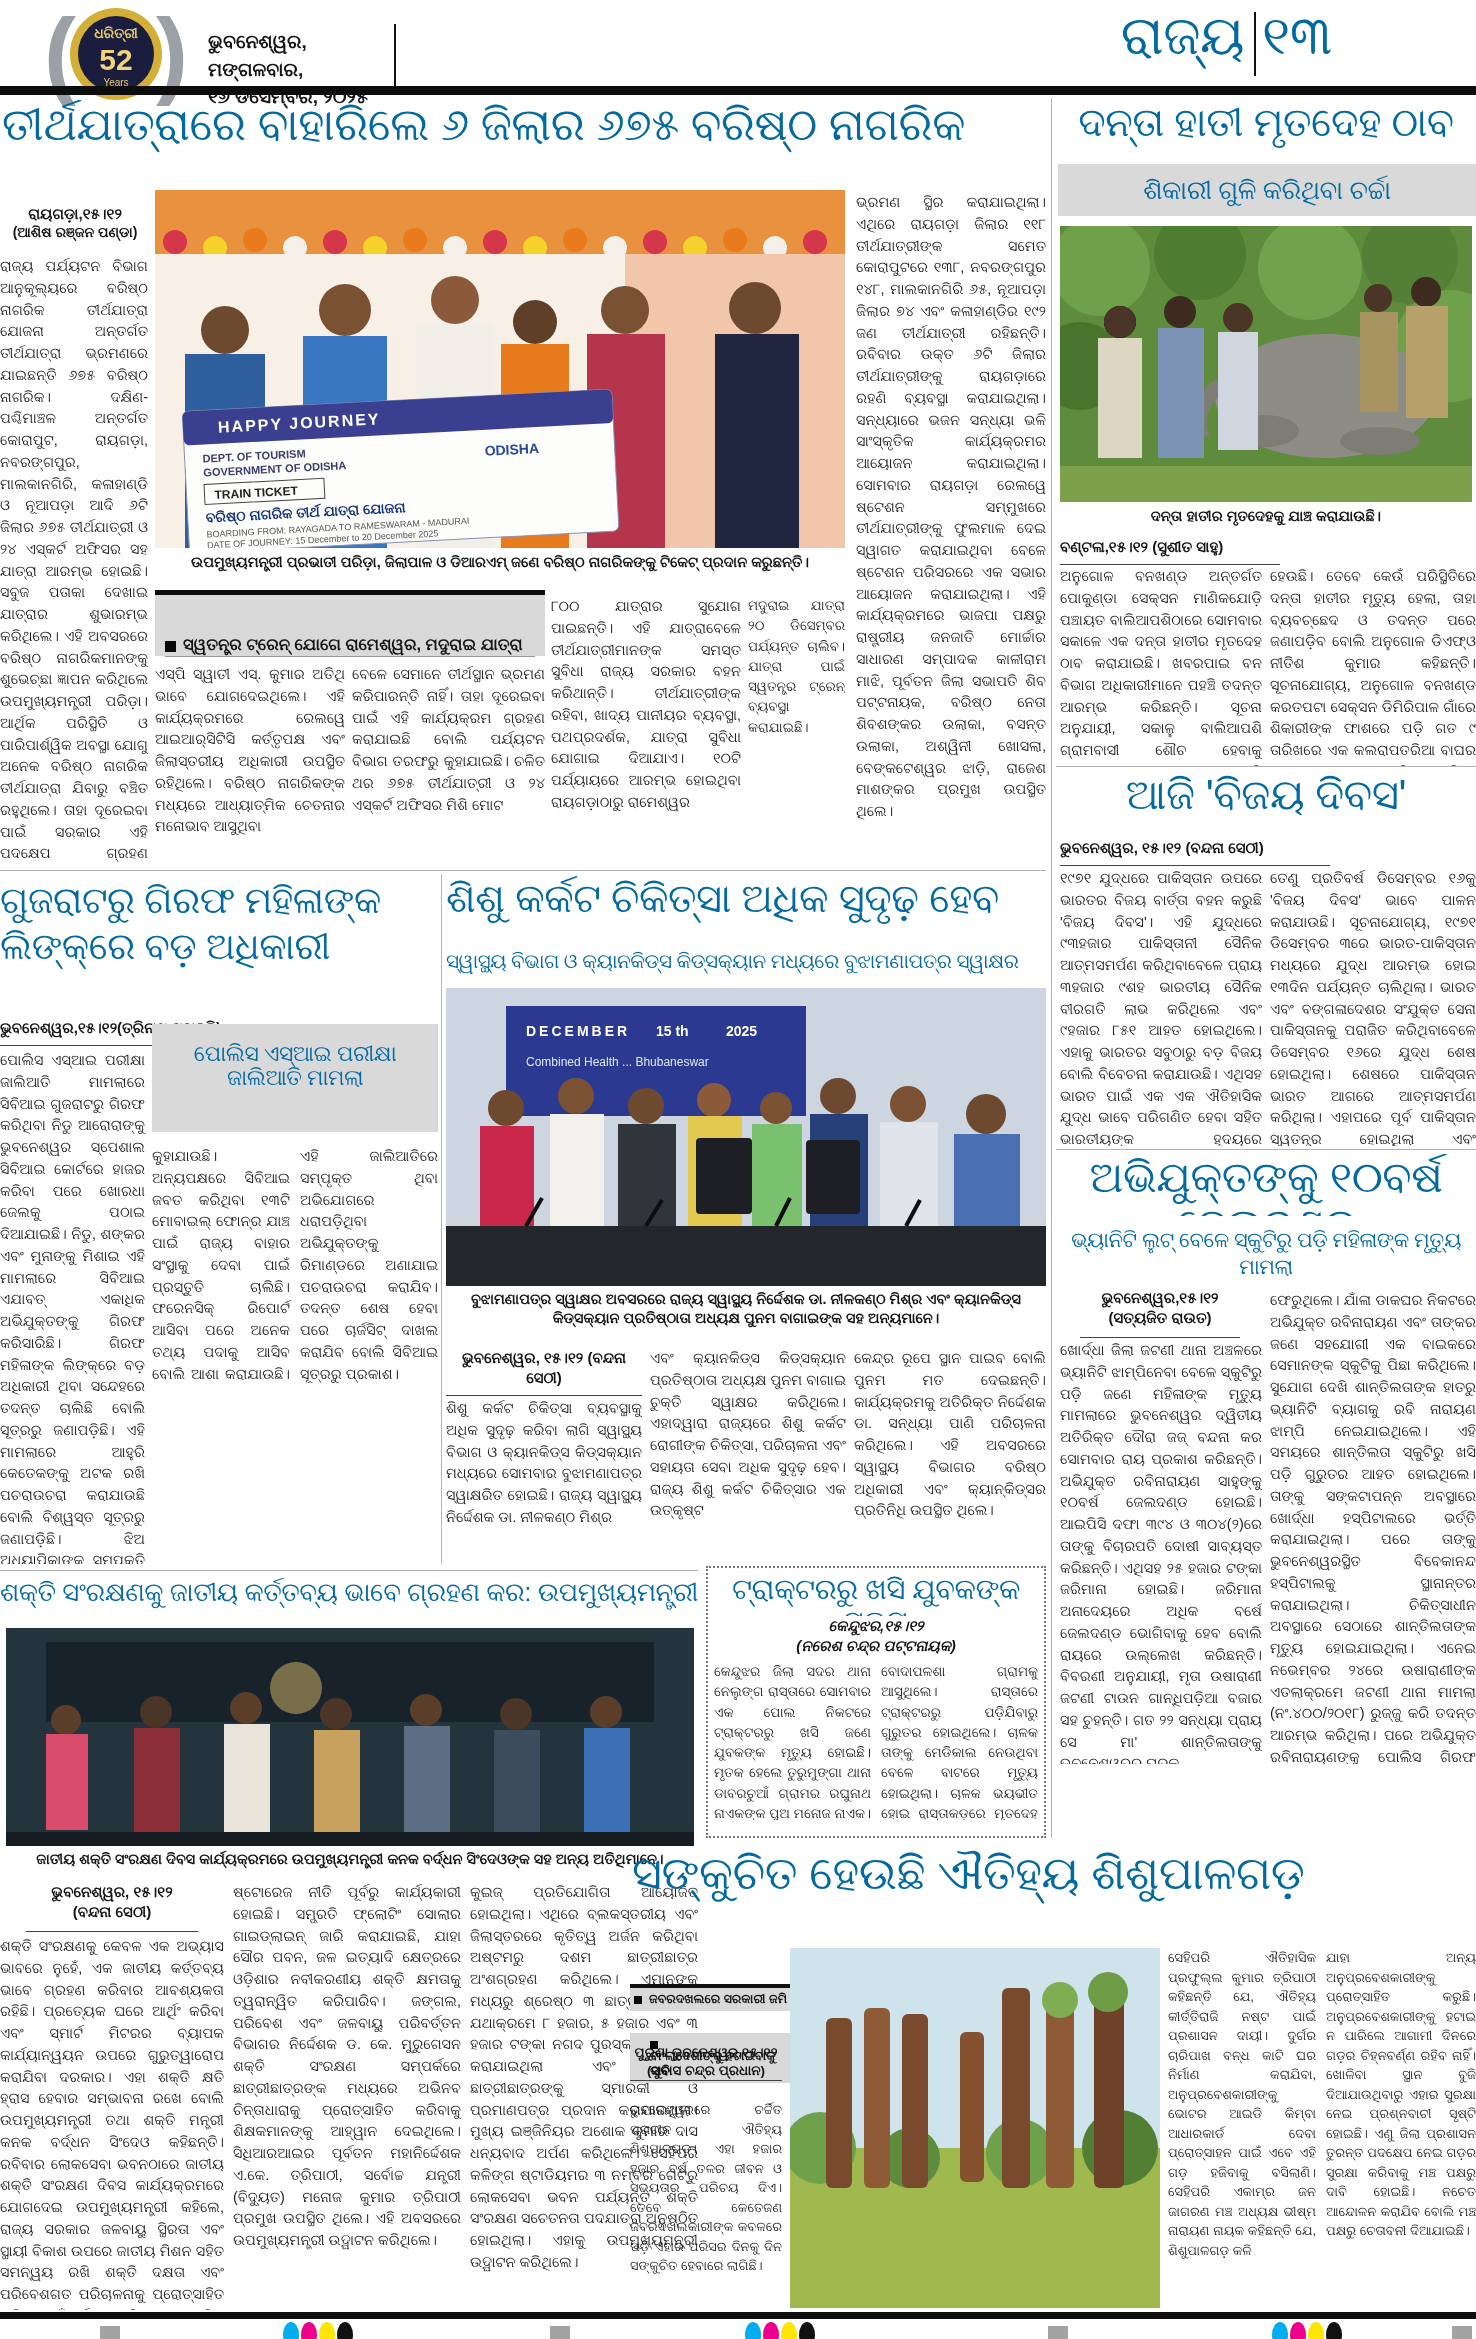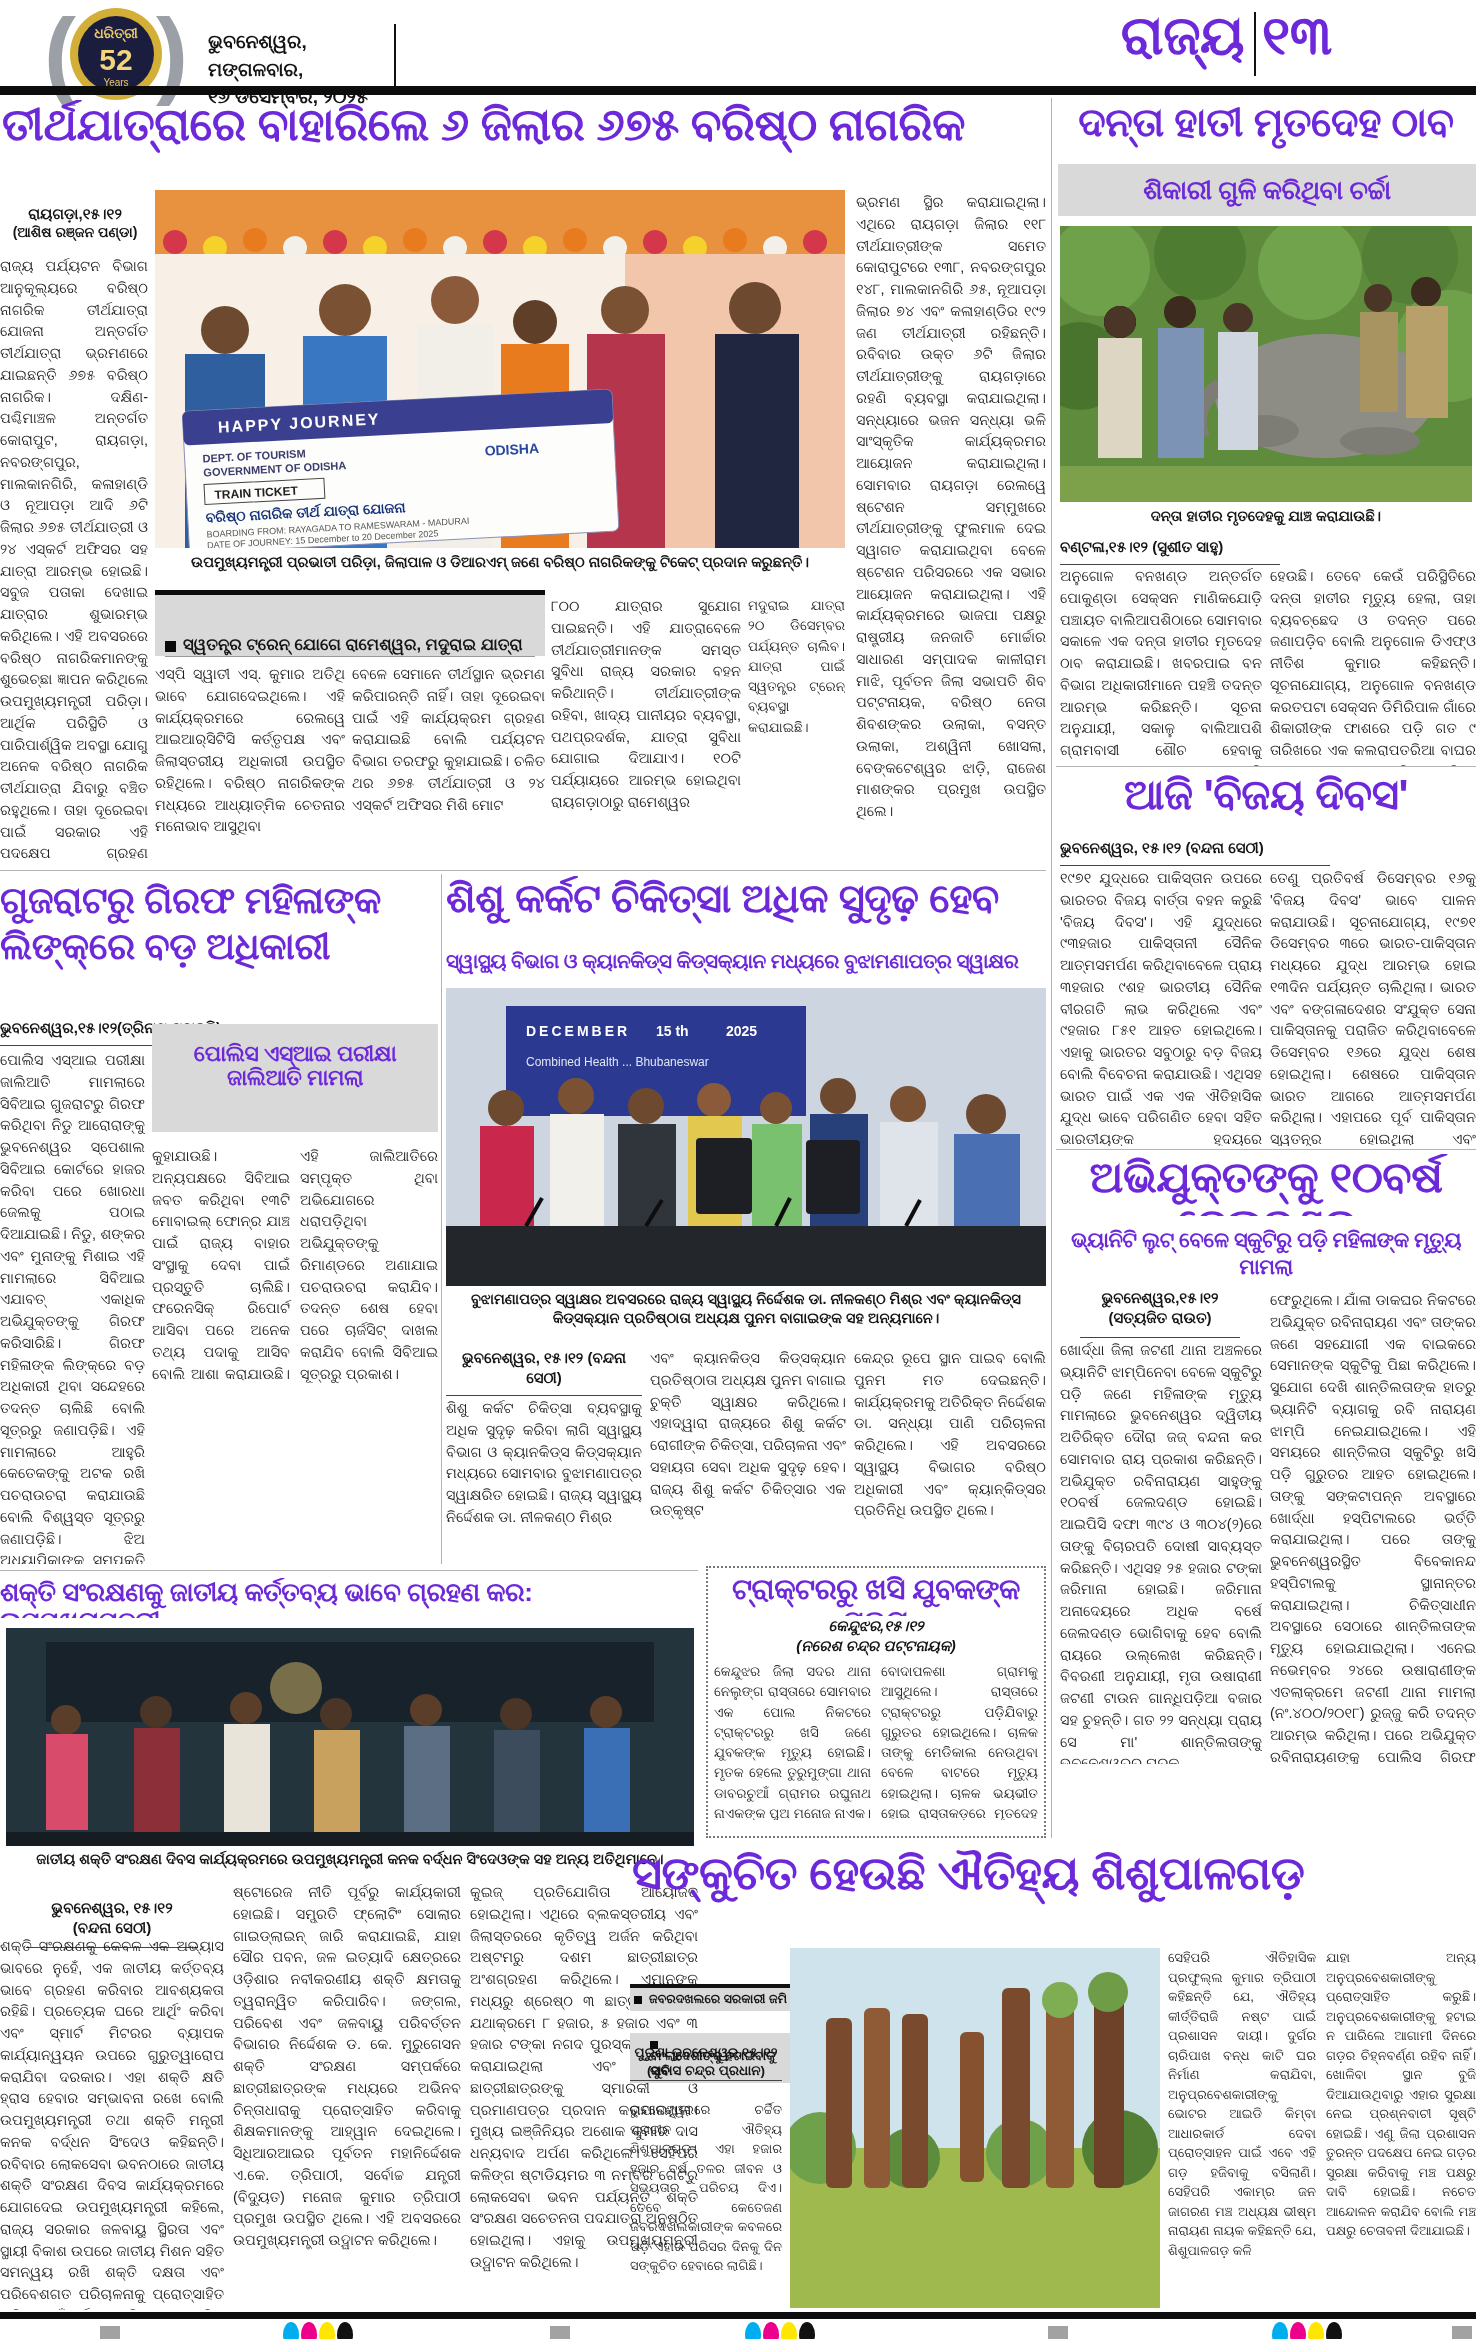--- a/index.html
+++ b/index.html
@@ -1,19 +1,19 @@
 <!DOCTYPE html>
 <html><head>
 <meta charset="utf-8">
 <style>
   html,body{margin:0;padding:0;background:#8a8a8a;}
   .page{position:relative;width:1476px;height:2339px;background:#ffffff;overflow:hidden;
         font-family:"Liberation Sans","DejaVu Sans",sans-serif;color:#141414;}
   .abs{position:absolute;}
-  .hl{font-weight:bold;color:#6d28d9;line-height:1.1;letter-spacing:-0.5px;overflow:hidden;}
+  .hl{font-weight:normal;color:#0369a1;line-height:1.1;letter-spacing:-0.5px;overflow:hidden;}
   .body-col{font-size:14.5px;line-height:1.5;text-align:justify;color:#1d1d1d;overflow:hidden;
             word-break:break-word;}
   .byline{font-weight:bold;font-size:15px;text-align:center;line-height:1.35;}
   .byline-u{border-bottom:1px solid #444;padding-bottom:3px;}
   .credit{font-size:14px;font-weight:bold;text-align:center;}
   .caption{font-weight:bold;font-size:14.5px;text-align:center;line-height:1.3;overflow:hidden;}
   .gray{background:#d9d9d9;}
   .photo{position:absolute;overflow:hidden;background:#ddd;box-shadow:0 0 0 1px #9a9a9a inset;}
   .sq{display:inline-block;width:11px;height:11px;background:#0a0a0a;margin-right:7px;flex:0 0 auto;margin-top:6px;}
   .bullet-row{display:flex;align-items:flex-start;font-weight:bold;margin-top:36px;}
@@ -270,21 +270,21 @@
           <circle cx="510" cy="86" r="16" fill="#4a3527"></circle>
             <rect x="488" y="102" width="46" height="102" fill="#3d4c5c"></rect>
           <circle cx="600" cy="84" r="16" fill="#5a3e2a"></circle>
             <rect x="578" y="100" width="46" height="104" fill="#3a6fb5"></rect>
         </g>
         <circle cx="290" cy="60" r="26" fill="#d9b96a" opacity="0.5"></circle>
         <rect y="204" width="688" height="14" fill="#151d23"></rect>
       </svg>
     </div>
     <div class="abs caption" style="left:6px;top:1850px;width:688px;height:24px;">ଜାତୀୟ ଶକ୍ତି ସଂରକ୍ଷଣ ଦିବସ କାର୍ଯ୍ୟକ୍ରମରେ ଉପମୁଖ୍ୟମନ୍ତ୍ରୀ କନକ ବର୍ଦ୍ଧନ ସିଂଦେଓଙ୍କ ସହ ଅନ୍ୟ ଅତିଥିମାନେ।</div>
-    <div class="abs byline byline-u" style="left:26px;top:1882px;width:172px;height:46px;margin-top:16px;">
+    <div class="abs byline byline-u" style="left:26px;top:1882px;width:172px;height:46px;">
       <div>ଭୁବନେଶ୍ୱର, ୧୫।୧୨</div>
       <div>(ବନ୍ଦନା ସେଠୀ)</div>
     </div>
     <div class="abs body-col" style="left:0;top:1936px;width:224px;height:374px;">ଶକ୍ତି ସଂରକ୍ଷଣକୁ କେବଳ ଏକ ଅଭ୍ୟାସ ଭାବରେ ନୁହେଁ, ଏକ ଜାତୀୟ କର୍ତ୍ତବ୍ୟ ଭାବେ ଗ୍ରହଣ କରିବାର ଆବଶ୍ୟକତା ରହିଛି। ପ୍ରତ୍ୟେକ ଘରେ ଆର୍ଥିଂ କରିବା ଏବଂ ସ୍ମାର୍ଟ ମିଟରର ବ୍ୟାପକ କାର୍ଯ୍ୟାନ୍ୱୟନ ଉପରେ ଗୁରୁତ୍ୱାରୋପ କରାଯିବା ଦରକାର। ଏହା ଶକ୍ତି କ୍ଷତି ହ୍ରାସ ହେବାର ସମ୍ଭାବନା ରଖେ ବୋଲି ଉପମୁଖ୍ୟମନ୍ତ୍ରୀ ତଥା ଶକ୍ତି ମନ୍ତ୍ରୀ କନକ ବର୍ଦ୍ଧନ ସିଂଦେଓ କହିଛନ୍ତି। ରବିବାର ଲୋକସେବା ଭବନଠାରେ ଜାତୀୟ ଶକ୍ତି ସଂରକ୍ଷଣ ଦିବସ କାର୍ଯ୍ୟକ୍ରମରେ ଯୋଗଦେଇ ଉପମୁଖ୍ୟମନ୍ତ୍ରୀ କହିଲେ, ରାଜ୍ୟ ସରକାର ଜଳବାୟୁ ସ୍ଥିରତା ଏବଂ ସ୍ଥାୟୀ ବିକାଶ ଉପରେ ଜାତୀୟ ମିଶନ ସହିତ ସମନ୍ୱୟ ରଖି ଶକ୍ତି ଦକ୍ଷତା ଏବଂ ପରିବେଶଗତ ପରିଚାଳନାକୁ ପ୍ରୋତ୍ସାହିତ କରିବା ପାଇଁ ସର୍ବଦା ପ୍ରତିବଦ୍ଧ ଅଛନ୍ତି।</div>
     <div class="abs body-col" style="left:233px;top:1882px;width:228px;height:428px;">ଷ୍ଟୋରେଜ ନୀତି ପୂର୍ବରୁ କାର୍ଯ୍ୟକାରୀ ହୋଇଛି। ସମ୍ପ୍ରତି ଫ୍ଲୋଟିଂ ସୋଲାର ଗାଇଡ୍‌ଲାଇନ୍ ଜାରି କରାଯାଇଛି, ଯାହା ସୌର ପବନ, ଜଳ ଇତ୍ୟାଦି କ୍ଷେତ୍ରରେ ଓଡ଼ିଶାର ନବୀକରଣୀୟ ଶକ୍ତି କ୍ଷମତାକୁ ତ୍ୱରାନ୍ୱିତ କରିପାରିବ। ଜଙ୍ଗଲ, ପରିବେଶ ଏବଂ ଜଳବାୟୁ ପରିବର୍ତ୍ତନ ବିଭାଗର ନିର୍ଦ୍ଦେଶକ ଡ. କେ. ମୁରୁଗେସନ ଶକ୍ତି ସଂରକ୍ଷଣ ସମ୍ପର୍କରେ ଛାତ୍ରୀଛାତ୍ରଙ୍କ ମଧ୍ୟରେ ଅଭିନବ ଚିନ୍ତାଧାରାକୁ ପ୍ରୋତ୍ସାହିତ କରିବାକୁ ଶିକ୍ଷକମାନଙ୍କୁ ଆହ୍ୱାନ ଦେଇଥିଲେ। ସିଧିଆରଆଇର ପୂର୍ବତନ ମହାନିର୍ଦ୍ଦେଶକ ଏ.କେ. ତ୍ରିପାଠୀ, ସର୍ବୋଚ୍ଚ ଯନ୍ତ୍ରୀ (ବିଦ୍ୟୁତ) ମନୋଜ କୁମାର ତ୍ରିପାଠୀ ପ୍ରମୁଖ ଉପସ୍ଥିତ ଥିଲେ। ଏହି ଅବସରରେ ଉପମୁଖ୍ୟମନ୍ତ୍ରୀ ଉଦ୍ଘାଟନ କରିଥିଲେ।</div>
     <div class="abs body-col" style="left:470px;top:1882px;width:228px;height:428px;">କୁଇଜ୍ ପ୍ରତିଯୋଗିତା ଆୟୋଜିତ ହୋଇଥିଲା। ଏଥିରେ ବ୍ଲକସ୍ତରୀୟ ଏବଂ ଜିଲାସ୍ତରରେ କୃତିତ୍ୱ ଅର୍ଜନ କରିଥିବା ଅଷ୍ଟମରୁ ଦଶମ ଛାତ୍ରୀଛାତ୍ର ଅଂଶଗ୍ରହଣ କରିଥିଲେ। ଏମାନଙ୍କ ମଧ୍ୟରୁ ଶ୍ରେଷ୍ଠ ୩ ଛାତ୍ରୀଛାତ୍ରଙ୍କୁ ଯଥାକ୍ରମେ ୮ ହଜାର, ୫ ହଜାର ଏବଂ ୩ ହଜାର ଟଙ୍କା ନଗଦ ପୁରସ୍କାର ପ୍ରଦାନ କରାଯାଇଥିଲା ଏବଂ ଅନ୍ୟ ଛାତ୍ରୀଛାତ୍ରଙ୍କୁ ସ୍ମାରକୀ ଓ ପ୍ରମାଣପତ୍ର ପ୍ରଦାନ କରାଯାଇଥିଲା। ମୁଖ୍ୟ ଇଞ୍ଜିନିୟର ଅଶୋକ କୁମାର ଦାସ ଧନ୍ୟବାଦ ଅର୍ପଣ କରିଥିଲେ। ସେହିପରି କଳିଙ୍ଗ ଷ୍ଟାଡିୟମର ୩ ନମ୍ବର ଗେଟ୍‌ରୁ ଲୋକସେବା ଭବନ ପର୍ଯ୍ୟନ୍ତ ଶକ୍ତି ସଂରକ୍ଷଣ ସଚେତନତା ପଦଯାତ୍ରା ଅନୁଷ୍ଠିତ ହୋଇଥିଲା। ଏହାକୁ ଉପମୁଖ୍ୟମନ୍ତ୍ରୀ ଉଦ୍ଘାଟନ କରିଥିଲେ।</div>
   </div>
 
   <div class="abs dotted-box" style="left:706px;top:1566px;width:340px;height:272px;box-sizing:border-box;padding:6px;">
     <div class="hl center" style="font-size:29px;height:42px;">ଟ୍ରାକ୍ଟରରୁ ଖସି ଯୁବକଙ୍କ ମୃତ୍ୟୁ</div>

